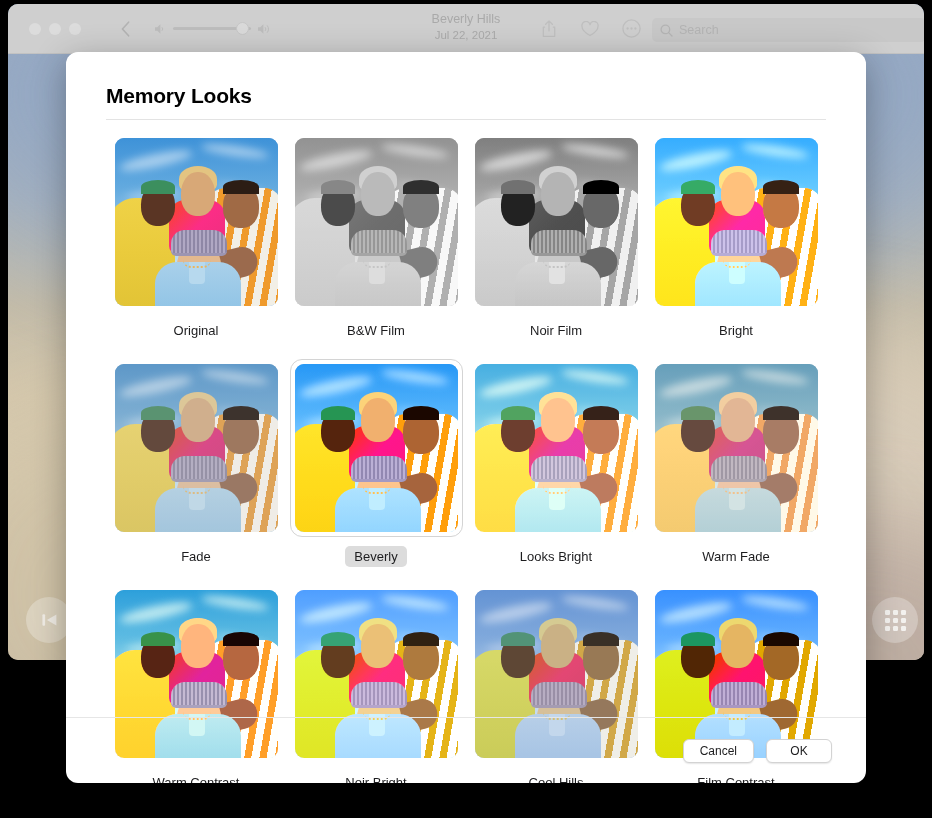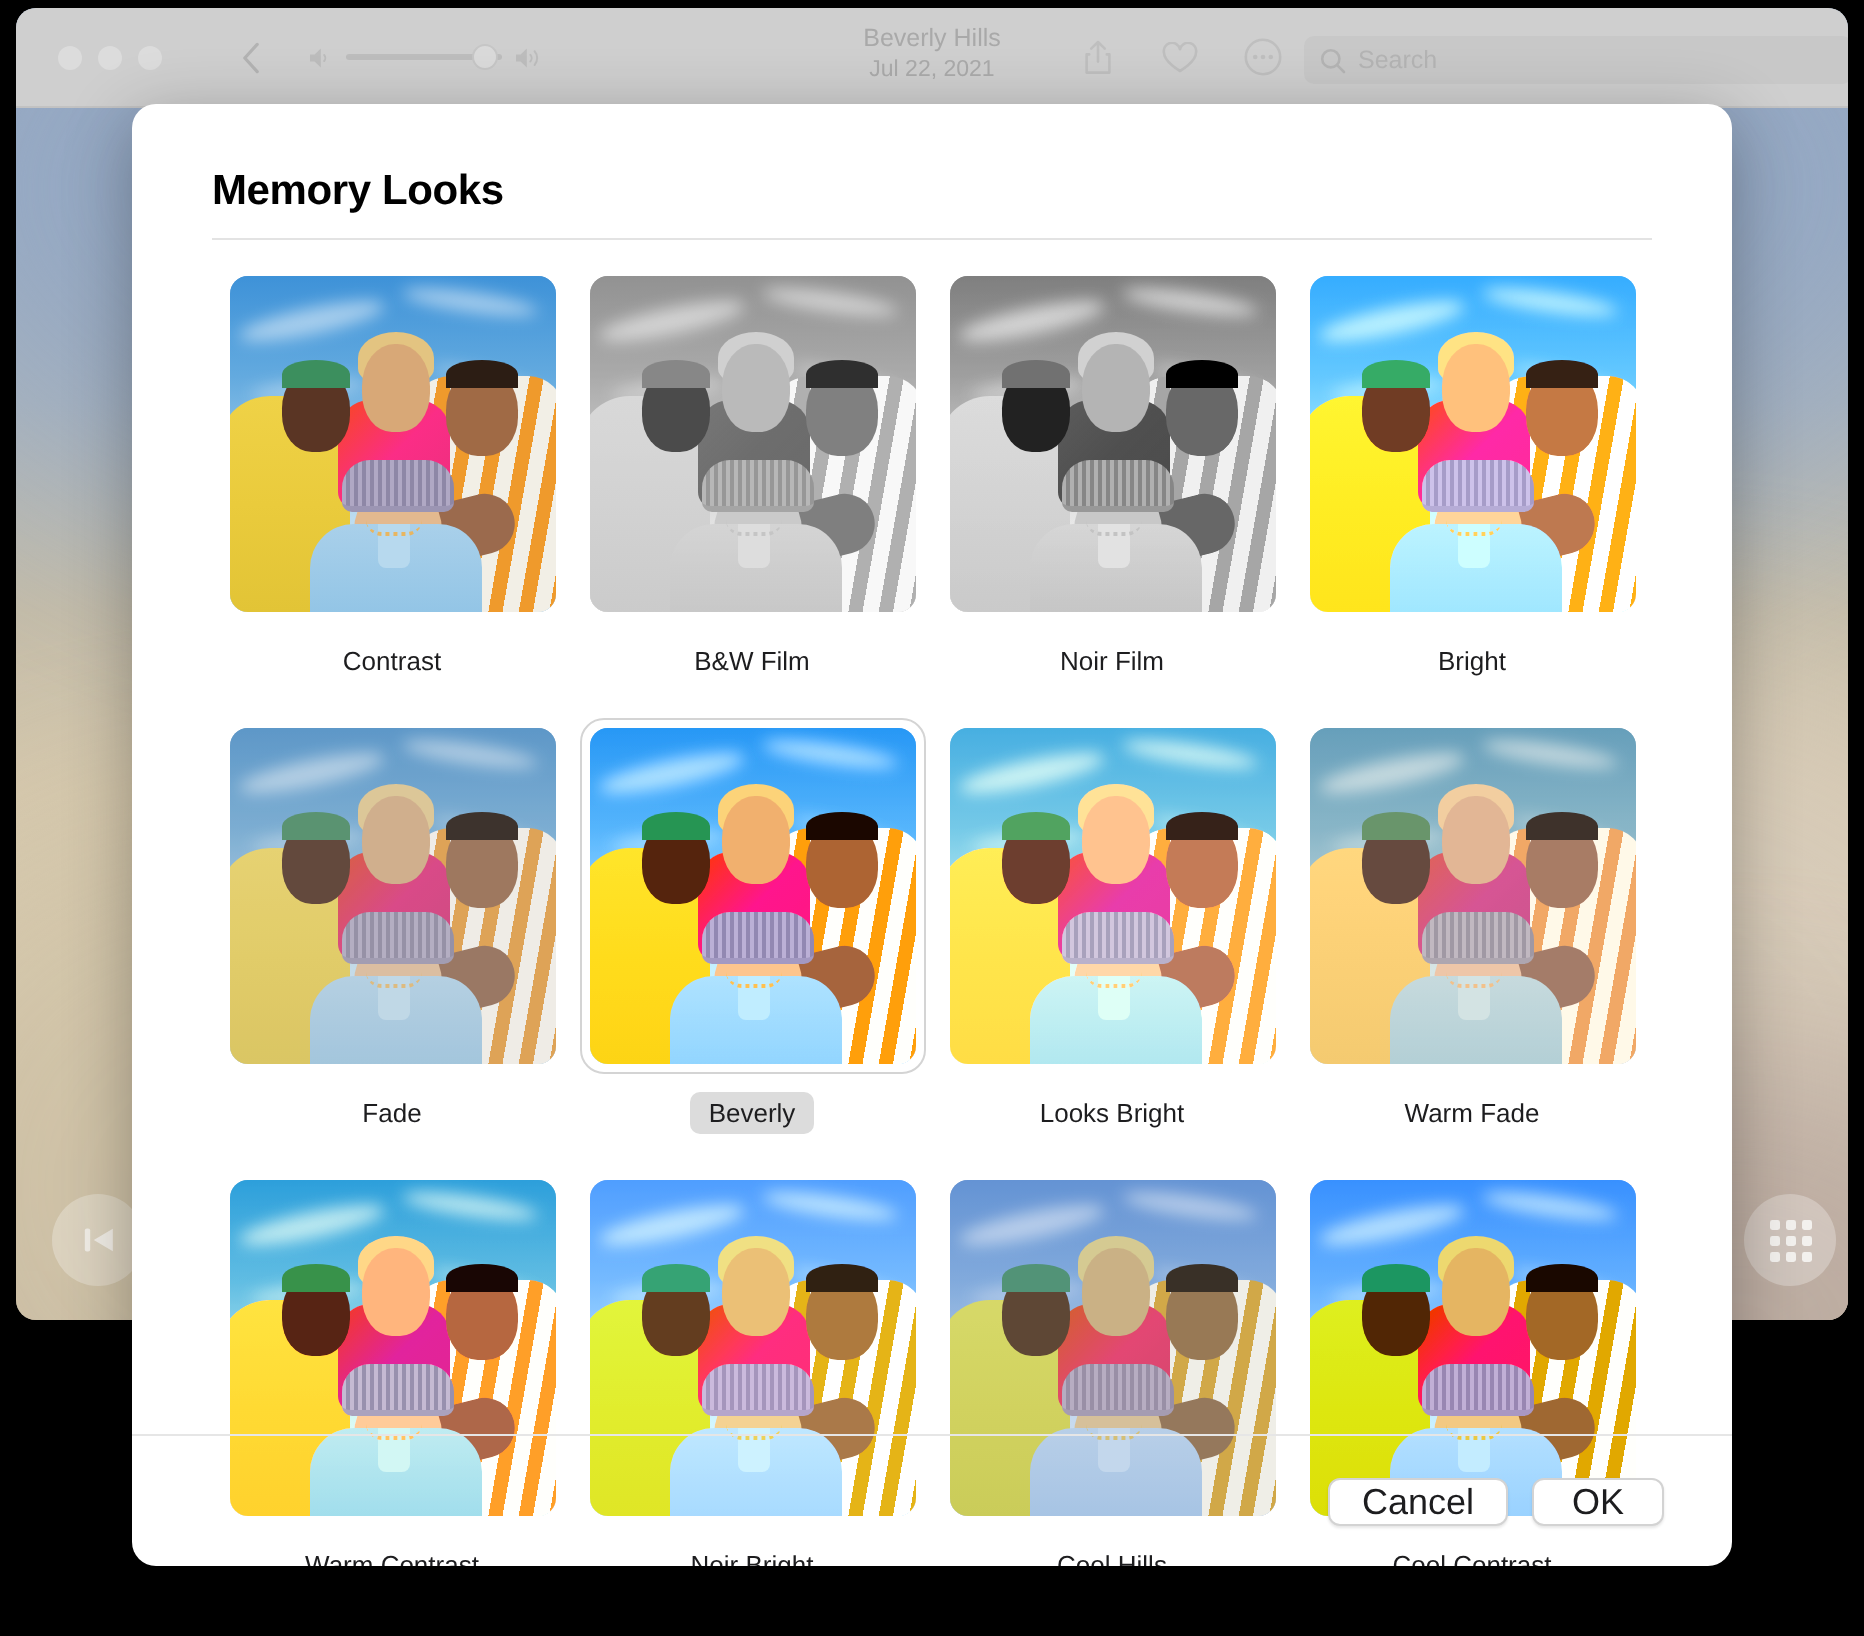--- a/index.html
+++ b/index.html
@@ -403,21 +403,21 @@
   }
   .btn {
     min-width: 66px;
     height: 24px;
     padding: 0 16px;
     border-radius: 6px;
     background: #ffffff;
     border: 0.5px solid #d3d3d3;
     box-shadow: 0 1px 1.5px rgba(0,0,0,0.10);
     font-family: "Liberation Sans", sans-serif;
-    font-size: 18px;
+    font-size: 12px;
     color: #1d1d1f;
     line-height: 23px;
     text-align: center;
     cursor: default;
   }
 </style>
 </head>
 <body>
 
 <div id="root">
@@ -540,21 +540,21 @@
   <div class="ph-head head-right"></div>
   <div class="hair-right"></div>
   <div class="ph-arm"></div>
   <div class="ph-head head-front"></div>
   <div class="ph-hat"></div>
   <div class="ph-blue"></div>
   <div class="ph-collar"></div>
   <div class="ph-necklace"></div>
 </div>
           </div>
-          <div class="look-label">Contrast</div>
+          <div class="look-label">Original</div>
         </div>
         <div class="look-cell">
           <div class="thumb-frame">
             <div class="thumb f-bwfilm">
   <div class="ph-sky"></div>
   <div class="ph-cloud cl1"></div>
   <div class="ph-cloud cl2"></div>
   <div class="ph-cloud cl3"></div>
   <div class="ph-cloud cl4"></div>
   <div class="ph-yellow"></div>
@@ -837,21 +837,21 @@
   <div class="ph-head head-right"></div>
   <div class="hair-right"></div>
   <div class="ph-arm"></div>
   <div class="ph-head head-front"></div>
   <div class="ph-hat"></div>
   <div class="ph-blue"></div>
   <div class="ph-collar"></div>
   <div class="ph-necklace"></div>
 </div>
           </div>
-          <div class="look-label">Cool Contrast</div>
+          <div class="look-label">Film Contrast</div>
         </div>
       </div>
 
     <div class="sheet-footer-divider"></div>
     <div class="sheet-actions">
       <button class="btn">Cancel</button>
       <button class="btn">OK</button>
     </div>
   </div>
 

